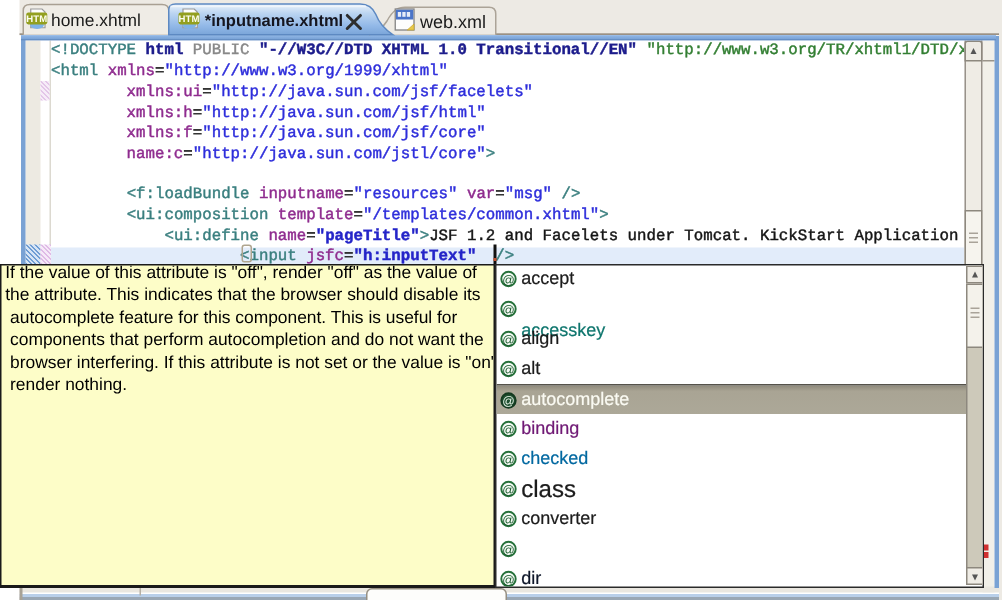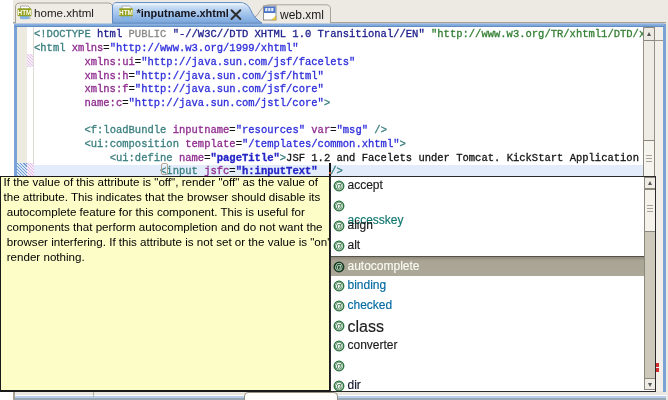--- a/index.html
+++ b/index.html
@@ -6,21 +6,21 @@
 html,body { width:668px; height:400px; overflow:hidden; background:#fff;
   font-family:"Liberation Sans", sans-serif; }
 .abs { position:absolute; }
 #stage { position:relative; width:668px; height:400px; background:#fff; }
 
 
 #codearea { left:34px; top:28.4px; width:609px; height:148px; overflow:hidden;
   font-family:"Liberation Mono", monospace; font-size:10.5px; line-height:13.7px;
   white-space:pre; color:#151515; z-index:2; -webkit-text-stroke:0.3px; }
 .tg { color:#3A7F7F; }      
-.nv { color:#1C1C8C; font-weight:normal; } 
+.nv { color:#1C1C8C; font-weight:bold; } 
 .gy { color:#888888; }      
 .gr { color:#337F33; }      
 .at { color:#8F2C8F; }      
 .av { color:#2E2EDB; }      
 .avb { color:#2424C8; font-weight:bold; }
 .bk { color:#151515; }
 </style>
 </head>
 <body>
 <div id="stage">
@@ -119,21 +119,21 @@
             <circle cx="6" cy="6" r="4.8" fill="#1F4F30" stroke="#143A20" stroke-width="1.3"></circle>
             <text x="6" y="9" font-size="8.2" text-anchor="middle" fill="#E8F5E8" font-family="Liberation Sans">@</text>
           </svg>
           <span style="position:absolute;left:17px;top:2.2px;font-size:12px;color:#FAFAF2;-webkit-text-stroke:0.15px;">autocomplete</span>
         </div>
         <div style="position:absolute;left:0;top:100px;width:313px;height:20px;">
           <svg width="12" height="12" style="position:absolute;left:2.5px;top:3.8px;" viewBox="0 0 12 12">
             <circle cx="6" cy="6" r="4.8" fill="#F4FAF4" stroke="#26713B" stroke-width="1.3"></circle>
             <text x="6" y="9" font-size="8.2" text-anchor="middle" fill="#17582A" font-family="Liberation Sans">@</text>
           </svg>
-          <span style="position:absolute;left:17px;top:1.7px;font-size:12px;color:#0369a1;-webkit-text-stroke:0.15px;">binding</span>
+          <span style="position:absolute;left:17px;top:1.7px;font-size:12px;color:#701a75;-webkit-text-stroke:0.15px;">binding</span>
         </div>
         <div style="position:absolute;left:0;top:120px;width:313px;height:20px;">
           <svg width="12" height="12" style="position:absolute;left:2.5px;top:3.8px;" viewBox="0 0 12 12">
             <circle cx="6" cy="6" r="4.8" fill="#F4FAF4" stroke="#26713B" stroke-width="1.3"></circle>
             <text x="6" y="9" font-size="8.2" text-anchor="middle" fill="#17582A" font-family="Liberation Sans">@</text>
           </svg>
           <span style="position:absolute;left:17px;top:1.7px;font-size:12px;color:#0369a1;-webkit-text-stroke:0.15px;">checked</span>
         </div>
         <div style="position:absolute;left:0;top:140px;width:313px;height:20px;">
           <svg width="12" height="12" style="position:absolute;left:2.5px;top:3.8px;" viewBox="0 0 12 12">

